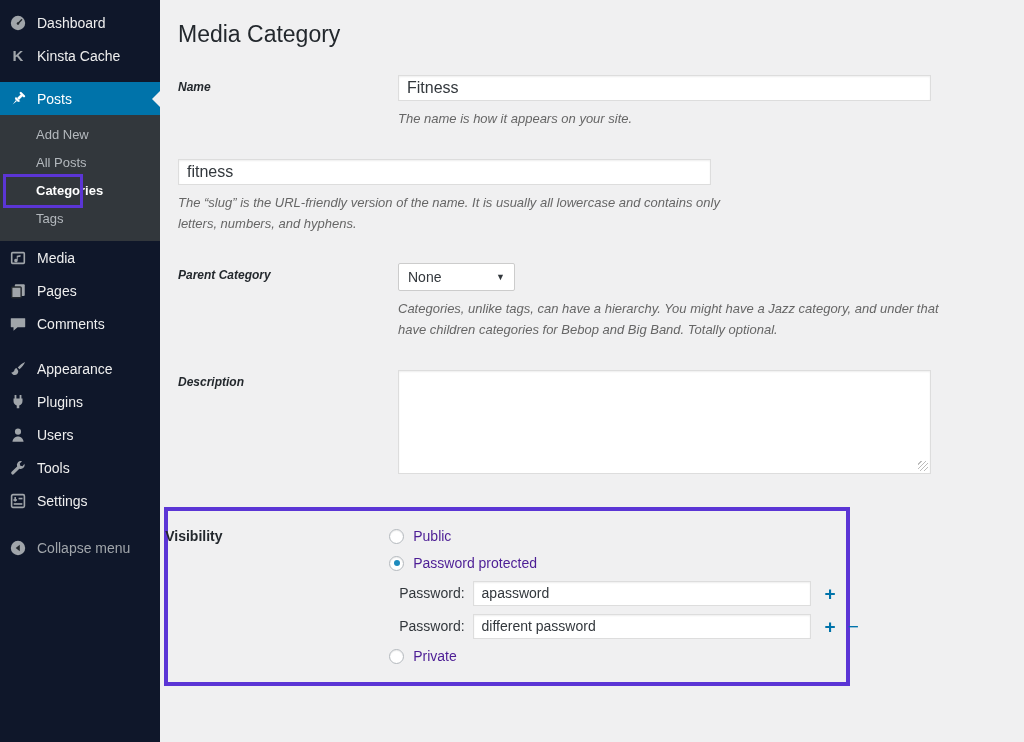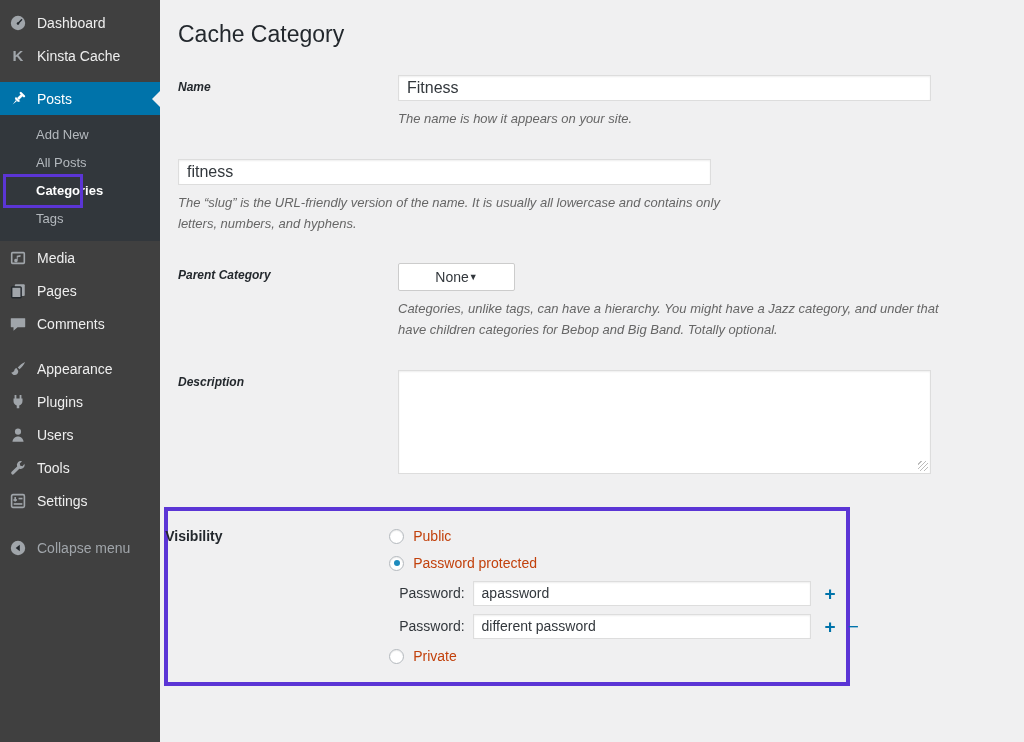--- a/index.html
+++ b/index.html
@@ -1,20 +1,20 @@
 <!DOCTYPE html>
 <html><head>
 <meta charset="utf-8">
 <style>
   html,body{margin:0;padding:0;}
   body{font-family:"Liberation Sans",sans-serif;background:#f0f0f1;}
   .page{width:1024px;height:742px;display:flex;overflow:hidden;background:#f0f0f1;}
 
   
-  .sidebar{width:160px;flex-shrink:0;background:#404040;color:#eee;padding-top:6px;box-sizing:border-box;position:relative;}
+  .sidebar{width:160px;flex-shrink:0;background:#0f172a;color:#eee;padding-top:6px;box-sizing:border-box;position:relative;}
   .menu-item{display:flex;align-items:center;gap:9px;padding:0 8px;height:33px;font-size:14px;color:#eee;cursor:pointer;position:relative;box-sizing:border-box;}
   .menu-item .ico{width:20px;height:20px;color:#a0a5aa;display:flex;align-items:center;justify-content:center;flex-shrink:0;}
   .menu-item.active{background:#0073aa;color:#fff;}
   .menu-item.active .ico{color:#fff;}
   .menu-item.active::after{content:"";position:absolute;right:0;top:50%;margin-top:-8px;border:8px solid transparent;border-right-color:#f0f0f1;}
   .sep{height:10px;}
   .sep2{height:12px;}
   .submenu{background:#32373c;padding:6px 0 8px;}
   .submenu-item{display:block;padding:7px 0 7px 36px;font-size:13px;color:#b4b9be;cursor:pointer;position:relative;line-height:14px;}
   .submenu-item.current{color:#fff;font-weight:700;}
@@ -24,30 +24,30 @@
   .collapse-row .label{color:#a0a5aa;}
 
   
   .content{flex:1;background:#f0f0f1;padding:12px 0 0 18px;box-sizing:border-box;overflow:hidden;}
   h1.title{font-size:23px;font-weight:500;color:#23282d;margin:0;padding:8px 0 10px;line-height:29px;}
   .frm{margin-top:16px;}
   .row{display:flex;margin-bottom:29px;}
   .row-label{width:220px;flex-shrink:0;font-size:12px;font-weight:700;color:#23282d;padding-top:5px;box-sizing:border-box;font-style:italic;}
   .txt{width:533px;height:26px;box-sizing:border-box;border:1px solid #ddd;box-shadow:inset 0 1px 2px rgba(0,0,0,.07);padding:0 8px;font-size:16px;color:#32373c;background:#fff;font-family:"Liberation Sans",sans-serif;}
   .help{font-style:italic;font-size:13px;color:#666;margin-top:8px;max-width:562px;line-height:1.6;}
-  .selectbox{display:inline-flex;align-items:center;justify-content:center;width:117px;height:28px;border:1px solid #ccc;border-radius:2px;background:#fff;padding:0 9px;font-size:14px;color:#32373c;box-sizing:border-box;cursor:pointer;}
+  .selectbox{display:inline-flex;align-items:center;justify-content:space-between;width:117px;height:28px;border:1px solid #ccc;border-radius:2px;background:#fff;padding:0 9px;font-size:14px;color:#32373c;box-sizing:border-box;cursor:pointer;}
   .selectbox .arrow{font-size:9px;color:#32373c;}
   .ta-wrap{position:relative;width:533px;}
   textarea.ta{width:533px;height:104px;box-sizing:border-box;border:1px solid #ddd;box-shadow:inset 0 1px 2px rgba(0,0,0,.07);background:#fff;resize:none;font-family:"Liberation Sans",sans-serif;font-size:14px;color:#32373c;padding:4px 8px;display:block;}
   .ta-wrap::after{content:"";position:absolute;right:3px;bottom:3px;width:10px;height:10px;background:repeating-linear-gradient(135deg,transparent 0 2px,#bcbcbc 2px 3px);pointer-events:none;}
 
   
   .vis-box{display:flex;border:4px solid #5b35d5;width:686px;box-sizing:border-box;margin-left:-14px;padding:12px 0 12px 10px;background:transparent;justify-content:center;}
   .vis-label{width:224px;flex-shrink:0;font-size:14px;font-weight:700;color:#23282d;padding-top:5px;box-sizing:border-box;}
-  .radio-row{display:flex;align-items:center;height:27px;gap:9px;font-size:14px;color:#c2410c;cursor:pointer;}
+  .radio-row{display:flex;align-items:center;height:27px;gap:9px;font-size:14px;color:#4c1d95;cursor:pointer;}
   .radio{width:15px;height:15px;border:1px solid #b4b9be;border-radius:50%;background:#fff;position:relative;box-sizing:border-box;flex-shrink:0;box-shadow:inset 0 1px 1px rgba(0,0,0,.08);}
   .radio.checked::after{content:"";position:absolute;left:3.5px;top:3.5px;width:6px;height:6px;border-radius:50%;background:#1e8cbe;}
   .pw-row{display:flex;align-items:center;height:33px;font-size:14px;color:#32373c;padding-left:10px;}
   .pw-label{margin-right:8px;}
   .pw-input{width:338px;height:25px;box-sizing:border-box;border:1px solid #ddd;box-shadow:inset 0 1px 2px rgba(0,0,0,.07);padding:0 8px;font-size:14px;color:#32373c;background:#fff;font-family:"Liberation Sans",sans-serif;}
   .pw-btn{color:#0073aa;font-weight:700;font-size:19px;margin-left:14px;cursor:pointer;line-height:19px;background:none;border:none;padding:0;font-family:"Liberation Sans",sans-serif;}
   .pw-btn.minus{font-weight:400;margin-left:12px;}
 </style>
 </head>
 <body>
@@ -194,21 +194,21 @@
             <circle cx="10" cy="10" r="8"></circle>
             <path d="M12 6.3L7.4 10l4.6 3.7z" fill="#23282d"></path>
           </svg>
       </span>
       <span class="label">Collapse menu</span>
     </div>
   </div>
 
   <div class="content">
 
-    <h1 class="title">Cache Category</h1>
+    <h1 class="title">Media Category</h1>
 
     <div class="frm">
 
       <div class="row">
         <div class="row-label">Name</div>
         <div class="field">
           <input class="txt" type="text" value="Fitness" style="">
           <div class="help">The name is how it appears on your site.</div>
         </div>
       </div>

